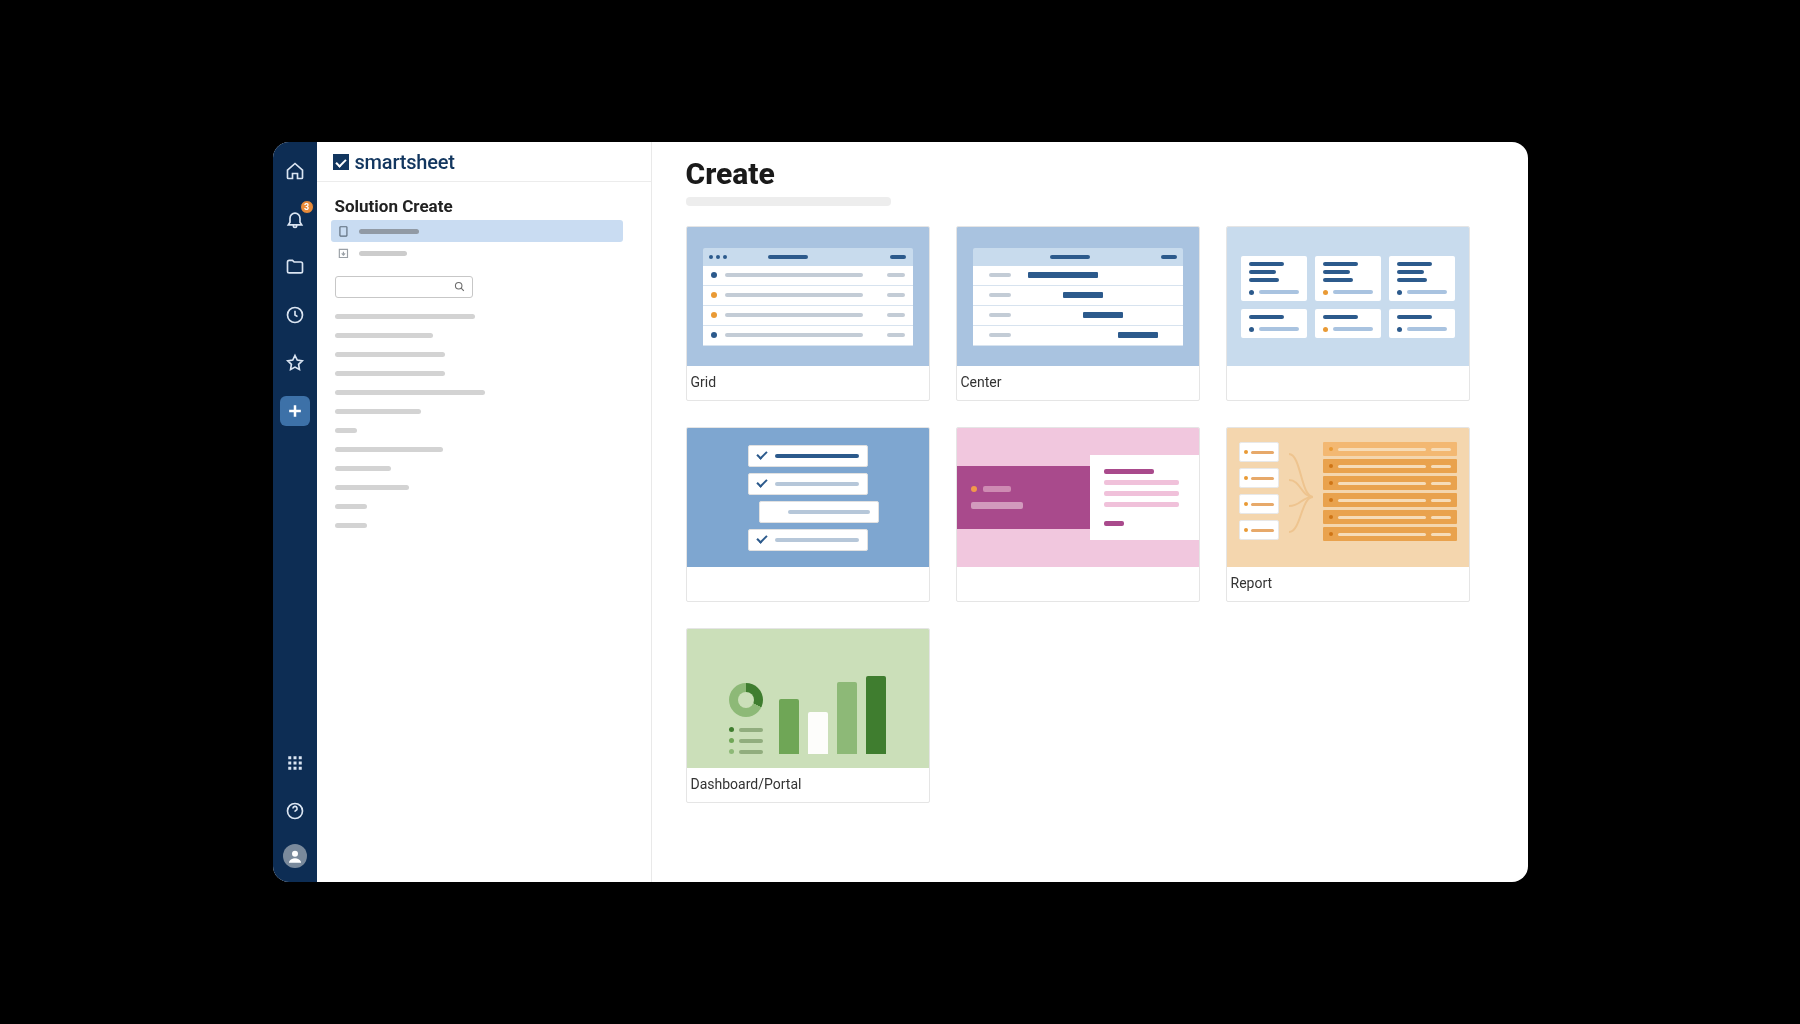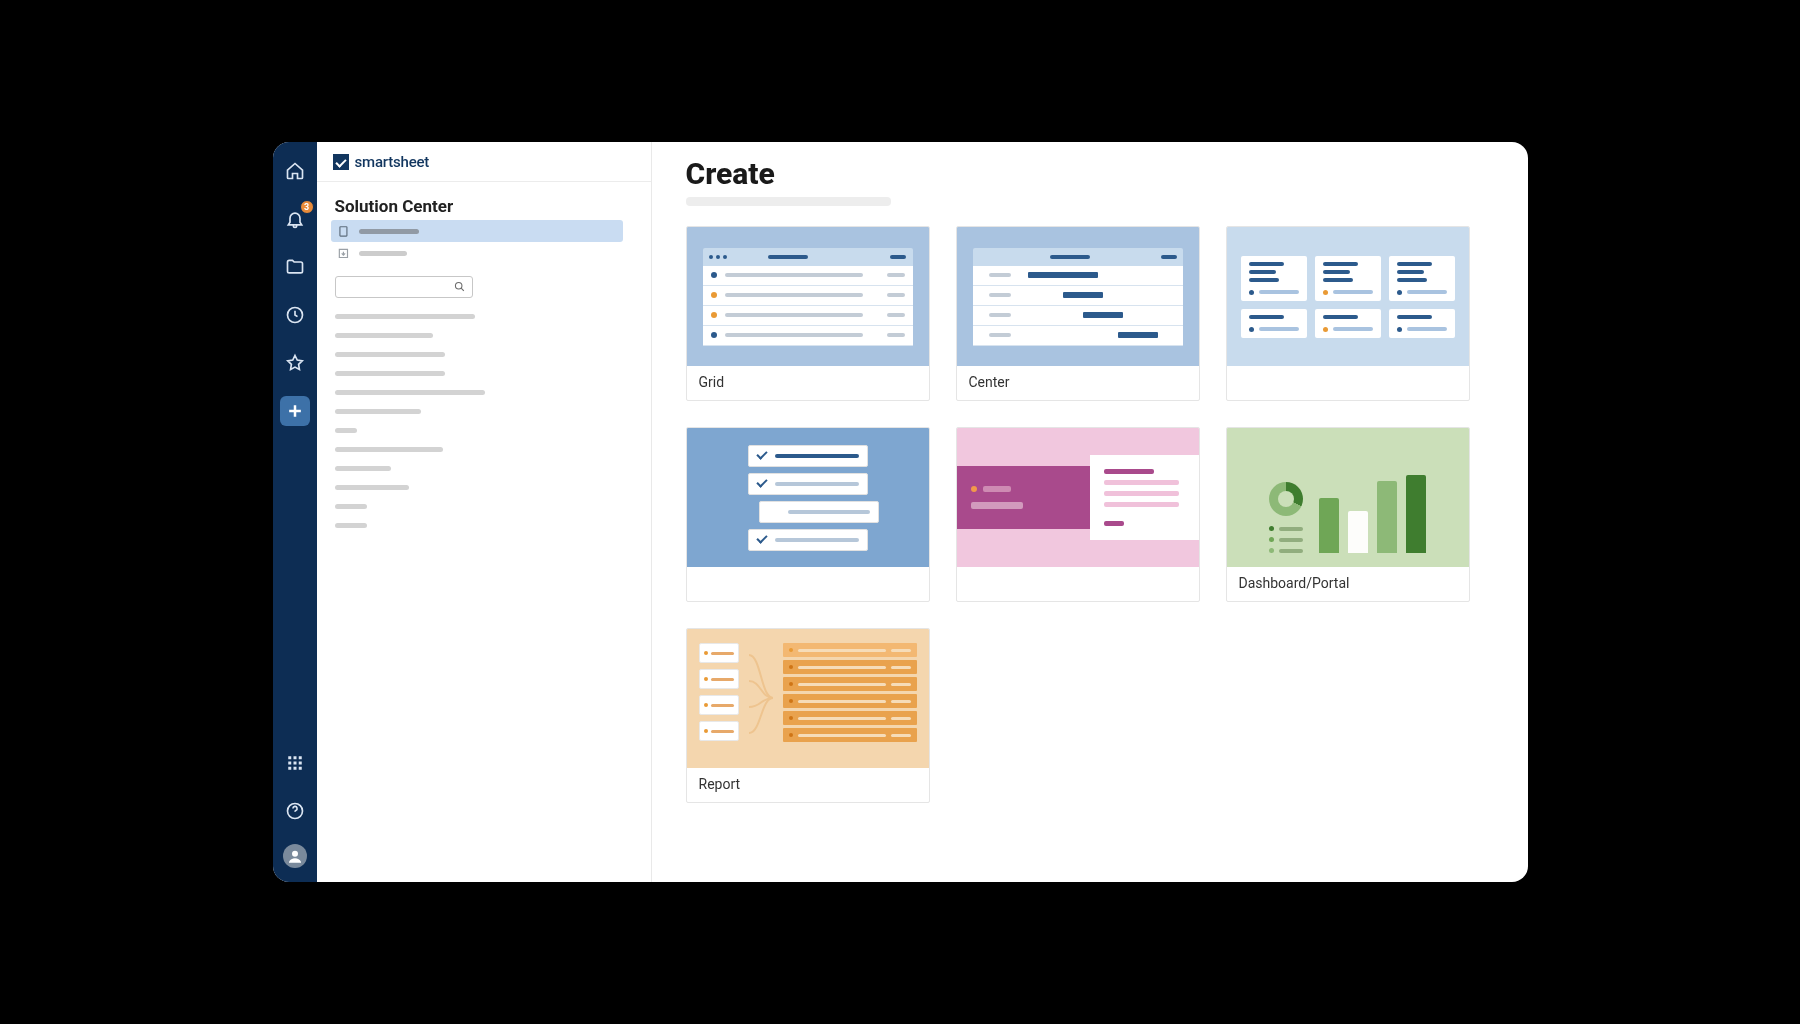--- a/index.html
+++ b/index.html
@@ -99,21 +99,21 @@
   .brand-mark::after {
     content: "";
     position: absolute;
     left: 3px; top: 5px;
     width: 8px; height: 4px;
     border-left: 2px solid #fff;
     border-bottom: 2px solid #fff;
     transform: rotate(-45deg);
   }
   .brand-text {
-    font-size: 15px;
+    font-size: 20px;
     font-weight: 500;
     color: #12365f;
     letter-spacing: -0.2px;
   }
 
   .panel-body { padding: 14px 28px 0 14px; }
   .panel-title {
     font-size: 17px;
     font-weight: 700;
     color: #222;
@@ -181,21 +181,21 @@
     overflow: hidden;
     background: #fff;
   }
   .thumb {
     height: 139px;
     display: flex;
     align-items: center;
     justify-content: center;
   }
   .card-label {
-    padding: 8px 12px 10px 12px;
+    padding: 8px 12px 10px 4px;
     font-size: 14px;
     color: #333;
   }
 
   
   .th-grid { background: #a9c3e0; padding: 12px 16px; }
   .th-grid .header {
     height: 18px; background: #c8dbed; border-radius: 2px 2px 0 0;
     display: flex; align-items: center; gap: 4px; padding: 0 6px;
     justify-content: space-between;
@@ -371,21 +371,21 @@
     </div>
   </nav>
 
   <aside class="panel">
     <div class="brand">
       <div class="brand-mark"></div>
       <div class="brand-text">smartsheet</div>
     </div>
 
     <div class="panel-body">
-      <div class="panel-title">Solution Center</div>
+      <div class="panel-title">Solution Create</div>
 
       <div class="panel-row active">
         <span class="icon-slot">
           <svg viewBox="0 0 24 24" fill="none" stroke="#5d6c7c" stroke-width="2">
               <rect x="5" y="3" width="12" height="16" rx="1"></rect>
             </svg>
         </span>
         <span class="plc" style="width:60px"></span>
       </div>
 
@@ -601,20 +601,84 @@
             <span class="r-bar r-dark"></span>
             <span class="r-bar r-light"></span>
             <span class="r-bar r-light"></span>
             <span class="r-bar r-light"></span>
             <span class="r-bar r-short"></span>
           </div>
         </div>
       </div>
 
       <div class="card">
+        <div class="thumb th-report">
+          <div class="src-col">
+            <div class="src">
+                <span class="sd"></span>
+                <span class="sb"></span>
+              </div>
+            <div class="src">
+                <span class="sd"></span>
+                <span class="sb"></span>
+              </div>
+            <div class="src">
+                <span class="sd"></span>
+                <span class="sb"></span>
+              </div>
+            <div class="src">
+                <span class="sd"></span>
+                <span class="sb"></span>
+              </div>
+          </div>
+          <div class="links">
+            <svg viewBox="0 0 24 110" width="24" height="110" preserveAspectRatio="none">
+              <path d="M0 12 C12 12 12 55 24 55" stroke="#eec48f" stroke-width="2" fill="none"></path>
+              <path d="M0 38 C12 38 12 55 24 55" stroke="#eec48f" stroke-width="2" fill="none"></path>
+              <path d="M0 64 C12 64 12 55 24 55" stroke="#eec48f" stroke-width="2" fill="none"></path>
+              <path d="M0 90 C12 90 12 55 24 55" stroke="#eec48f" stroke-width="2" fill="none"></path>
+            </svg>
+          </div>
+          <div class="table">
+            <div class="trow hdr">
+                <span class="td" style="background:#e99a35"></span>
+                <span class="tb"></span>
+                <span class="tb" style="flex:0 0 20px"></span>
+              </div>
+            <div class="trow">
+                <span class="td"></span>
+                <span class="tb"></span>
+                <span class="tb" style="flex:0 0 20px"></span>
+              </div>
+            <div class="trow">
+                <span class="td"></span>
+                <span class="tb"></span>
+                <span class="tb" style="flex:0 0 20px"></span>
+              </div>
+            <div class="trow">
+                <span class="td"></span>
+                <span class="tb"></span>
+                <span class="tb" style="flex:0 0 20px"></span>
+              </div>
+            <div class="trow">
+                <span class="td"></span>
+                <span class="tb"></span>
+                <span class="tb" style="flex:0 0 20px"></span>
+              </div>
+            <div class="trow">
+                <span class="td"></span>
+                <span class="tb"></span>
+                <span class="tb" style="flex:0 0 20px"></span>
+              </div>
+          </div>
+        </div>
+        <div class="card-label">Report</div>
+      </div>
+
+      <div class="card">
         <div class="thumb th-dash">
           <div class="left">
             <div class="pie"></div>
             <div class="legend">
               <div class="lg">
                   <span class="lgd"></span>
                   <span class="lgb"></span>
                 </div>
               <div class="lg">
                   <span class="lgd" style="background:#6fa656"></span>
@@ -629,79 +693,15 @@
           <div class="bars">
             <div class="b b1"></div>
               <div class="b b2"></div>
               <div class="b b3"></div>
               <div class="b b4"></div>
           </div>
         </div>
         <div class="card-label">Dashboard/Portal</div>
       </div>
 
-      <div class="card">
-        <div class="thumb th-report">
-          <div class="src-col">
-            <div class="src">
-                <span class="sd"></span>
-                <span class="sb"></span>
-              </div>
-            <div class="src">
-                <span class="sd"></span>
-                <span class="sb"></span>
-              </div>
-            <div class="src">
-                <span class="sd"></span>
-                <span class="sb"></span>
-              </div>
-            <div class="src">
-                <span class="sd"></span>
-                <span class="sb"></span>
-              </div>
-          </div>
-          <div class="links">
-            <svg viewBox="0 0 24 110" width="24" height="110" preserveAspectRatio="none">
-              <path d="M0 12 C12 12 12 55 24 55" stroke="#eec48f" stroke-width="2" fill="none"></path>
-              <path d="M0 38 C12 38 12 55 24 55" stroke="#eec48f" stroke-width="2" fill="none"></path>
-              <path d="M0 64 C12 64 12 55 24 55" stroke="#eec48f" stroke-width="2" fill="none"></path>
-              <path d="M0 90 C12 90 12 55 24 55" stroke="#eec48f" stroke-width="2" fill="none"></path>
-            </svg>
-          </div>
-          <div class="table">
-            <div class="trow hdr">
-                <span class="td" style="background:#e99a35"></span>
-                <span class="tb"></span>
-                <span class="tb" style="flex:0 0 20px"></span>
-              </div>
-            <div class="trow">
-                <span class="td"></span>
-                <span class="tb"></span>
-                <span class="tb" style="flex:0 0 20px"></span>
-              </div>
-            <div class="trow">
-                <span class="td"></span>
-                <span class="tb"></span>
-                <span class="tb" style="flex:0 0 20px"></span>
-              </div>
-            <div class="trow">
-                <span class="td"></span>
-                <span class="tb"></span>
-                <span class="tb" style="flex:0 0 20px"></span>
-              </div>
-            <div class="trow">
-                <span class="td"></span>
-                <span class="tb"></span>
-                <span class="tb" style="flex:0 0 20px"></span>
-              </div>
-            <div class="trow">
-                <span class="td"></span>
-                <span class="tb"></span>
-                <span class="tb" style="flex:0 0 20px"></span>
-              </div>
-          </div>
-        </div>
-        <div class="card-label">Report</div>
-      </div>
-
     </div>
   </main>
 </div>
 
 </body></html>

